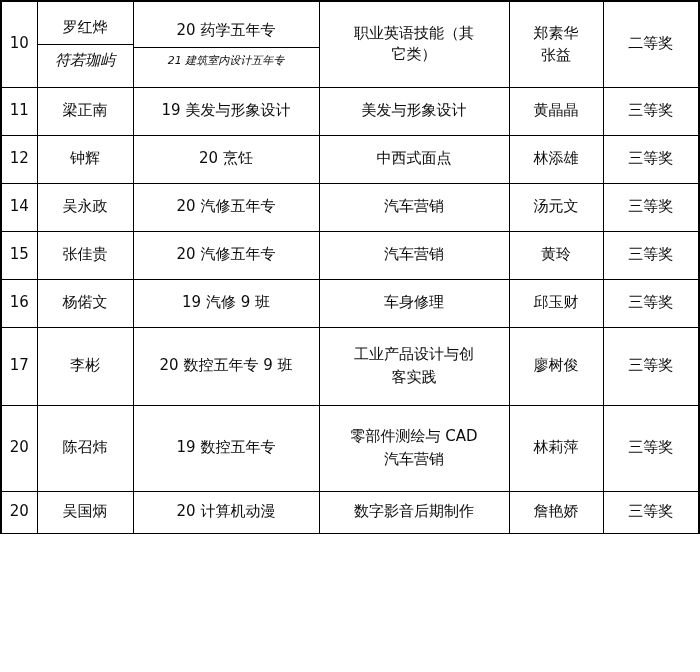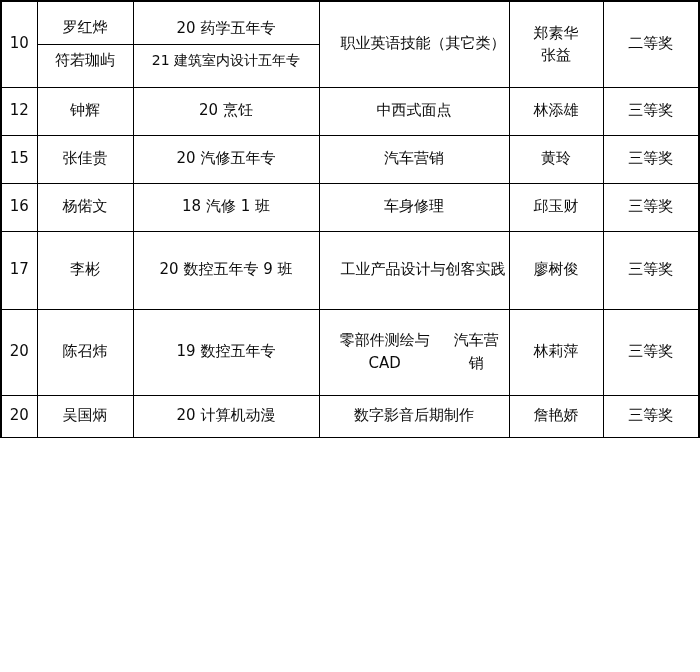--- a/index.html
+++ b/index.html
@@ -39,42 +39,44 @@
     color: #0b0b0b;
   }
   
   col.c-no    { width: 36px; }
   col.c-name  { width: 96px; }
   col.c-class { width: 186px; }
   col.c-proj  { width: 190px; }
   col.c-coach { width: 94px; }
   col.c-award { width: 96px; }
   .small {
-    font-size: 14px;
+    font-size: 11px;
   }
   .two-line {
     line-height: 1.55;
   }
   .stack {
     display: flex;
+    flex-direction: column;
     justify-content: flex-end;
     height: 100%;
   }
   .stack > span {
     display: block;
   }
   .sub-split {
     padding: 0 !important;
   }
   .sub-split .sub-row {
     border-bottom: 1px solid #000;
     padding: 5px 3px;
   }
   .sub-split .sub-row:last-child {
     border-bottom: none;
+    font-style: italic;
   }
   .row-h-split { height: 86px; }
   .row-h-1 { height: 48px; }
   .row-h-2 { height: 78px; }
   .row-h-3 { height: 86px; }
   .row-h-last { height: 42px; margin-left: 18px; }
   .coach-stack span { display: block; line-height: 1.5; }
 </style>
 </head>
 <body>
@@ -109,45 +111,61 @@
         </td>
         <td>
           <span class="coach-stack">
             <span>郑素华</span>
             <span>张益</span>
           </span>
         </td>
         <td>二等奖</td>
       </tr>
 
+      <tr class="row-h-1">
+        <td>11</td>
+        <td>梁正南</td>
+        <td>19 美发与形象设计</td>
+        <td>美发与形象设计</td>
+        <td>黄晶晶</td>
+        <td>三等奖</td>
+      </tr>
 
       <tr class="row-h-1">
         <td>12</td>
         <td>钟辉</td>
         <td>20 烹饪</td>
         <td>中西式面点</td>
         <td>林添雄</td>
         <td>三等奖</td>
       </tr>
 
 
+      <tr class="row-h-1">
+        <td>14</td>
+        <td>吴永政</td>
+        <td>20 汽修五年专</td>
+        <td>汽车营销</td>
+        <td>汤元文</td>
+        <td>三等奖</td>
+      </tr>
 
       <tr class="row-h-1">
         <td>15</td>
         <td>张佳贵</td>
         <td>20 汽修五年专</td>
         <td>汽车营销</td>
         <td>黄玲</td>
         <td>三等奖</td>
       </tr>
 
       <tr class="row-h-1">
         <td>16</td>
         <td>杨偌文</td>
-        <td>18 汽修 1 班</td>
+        <td>19 汽修 9 班</td>
         <td>车身修理</td>
         <td>邱玉财</td>
         <td>三等奖</td>
       </tr>
 
       <tr class="row-h-2">
         <td>17</td>
         <td>李彬</td>
         <td>20 数控五年专 9 班</td>
         <td>

